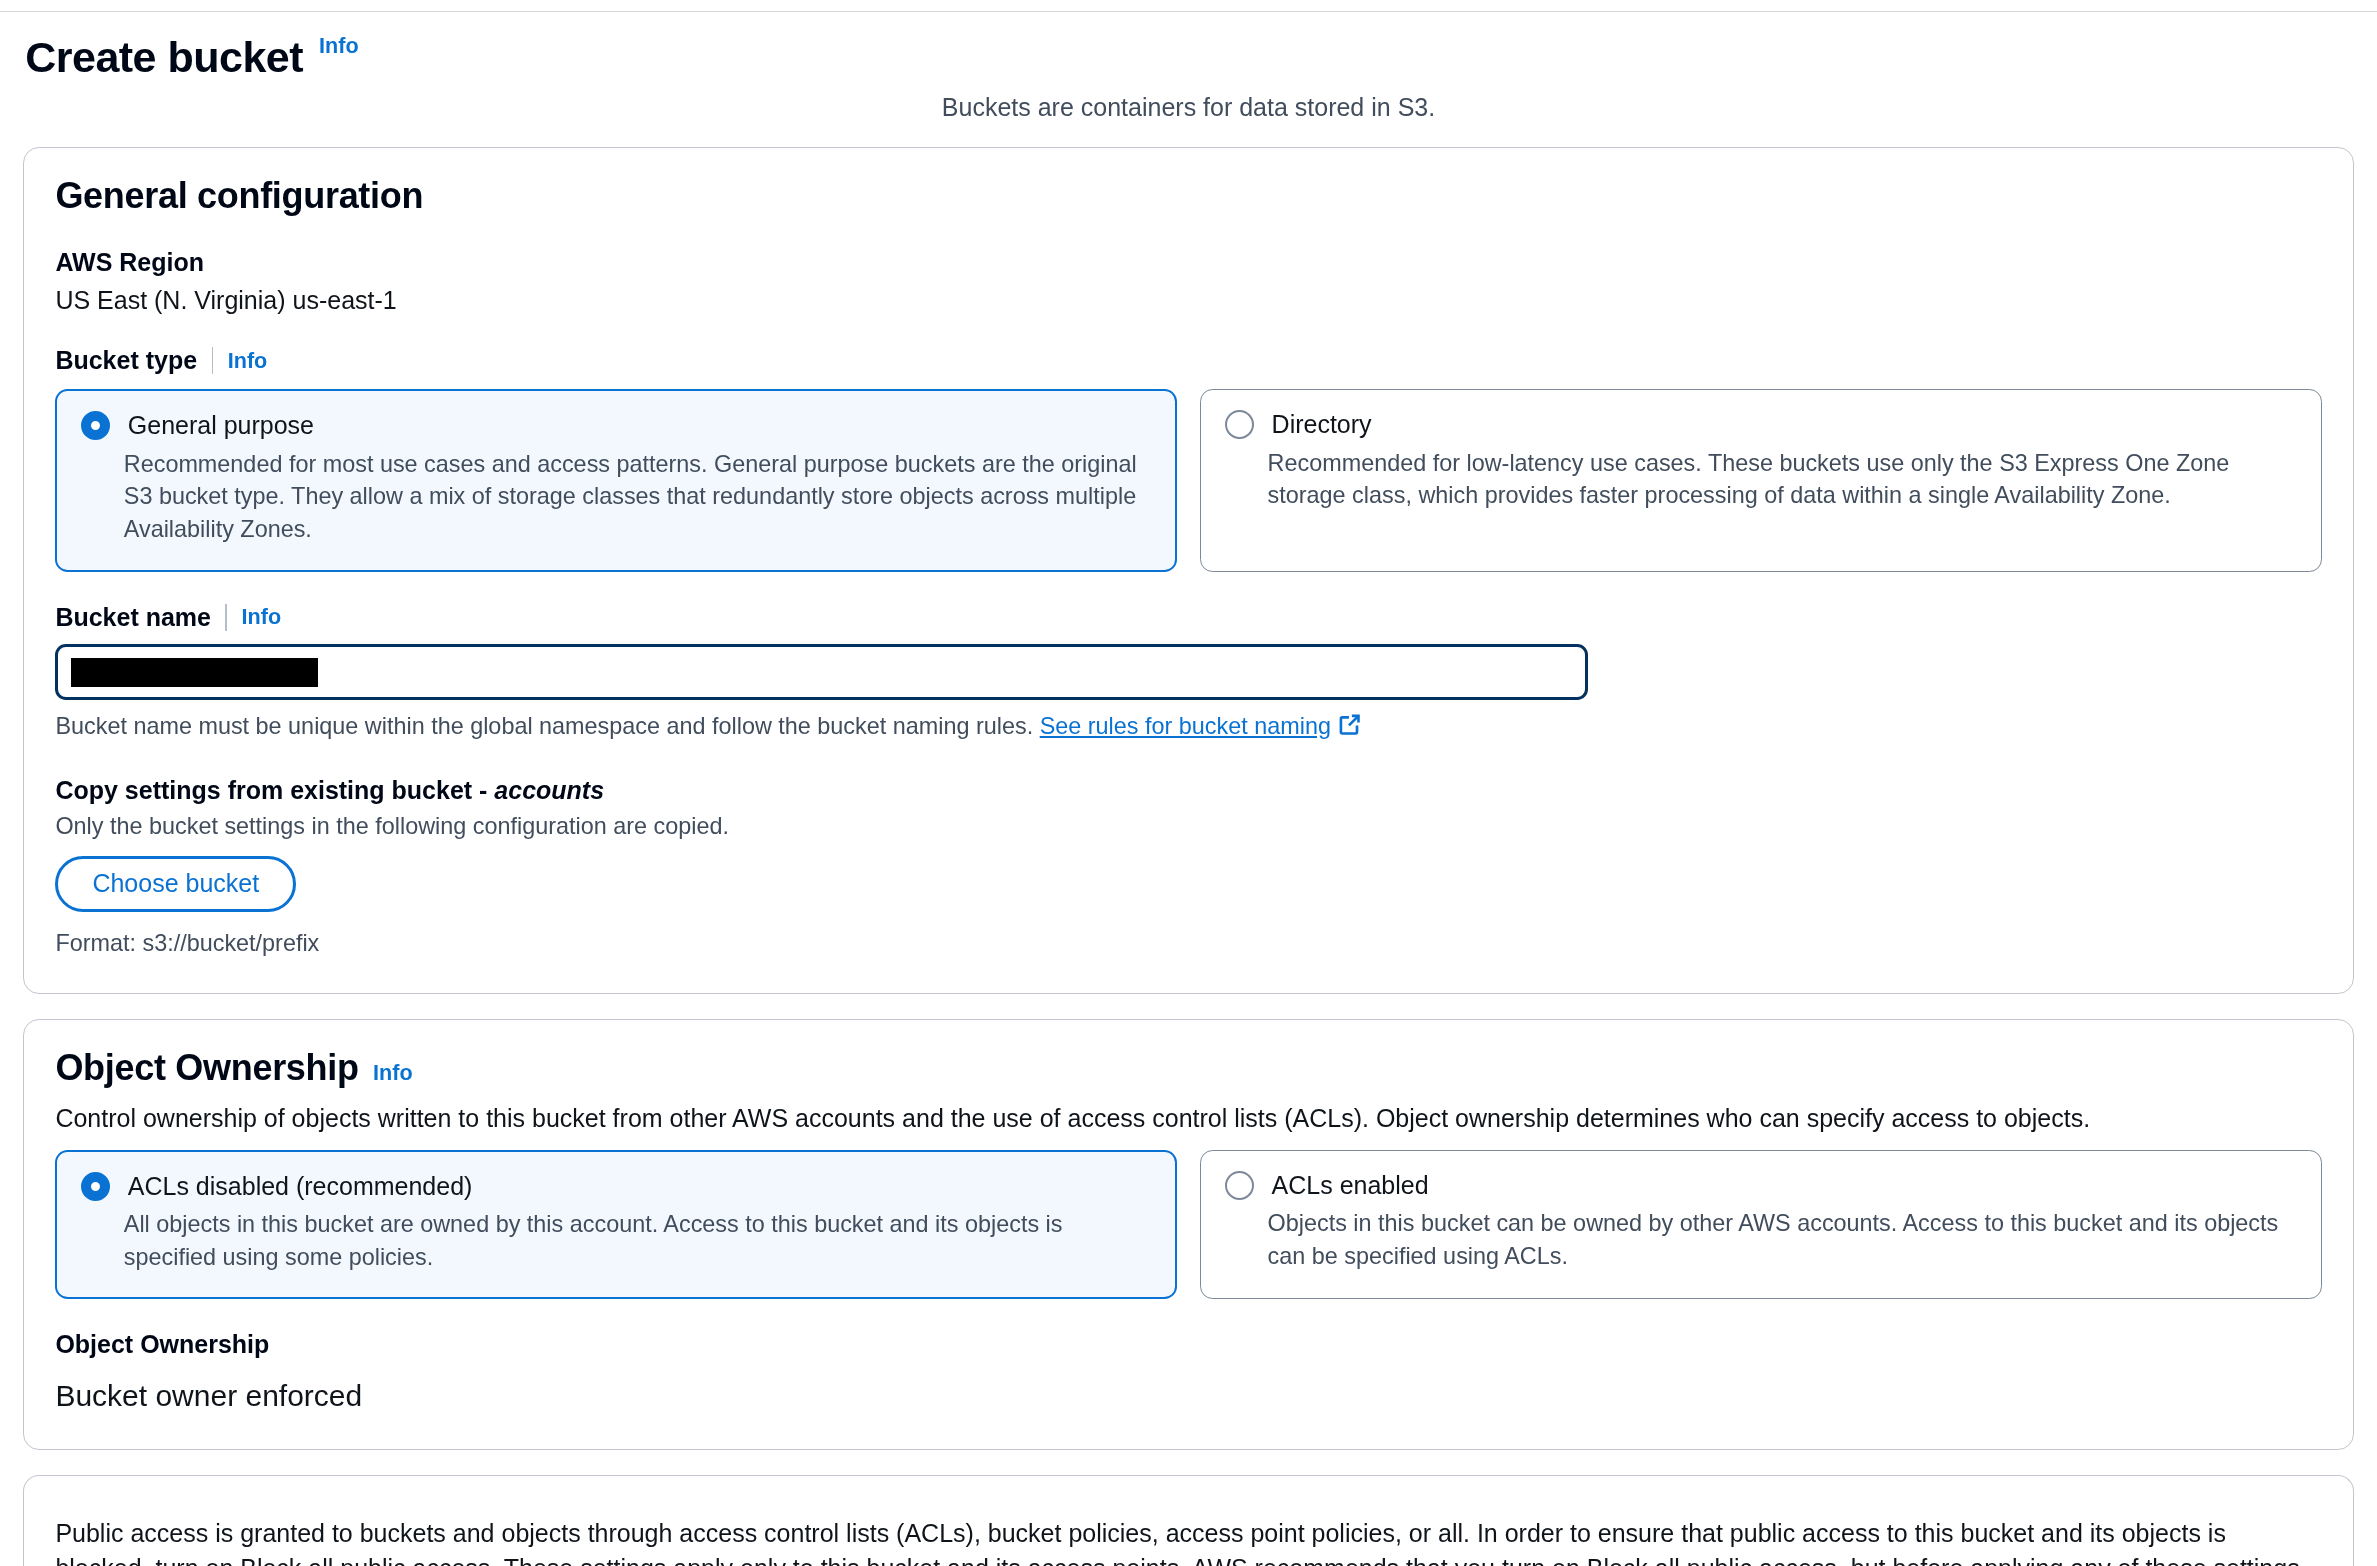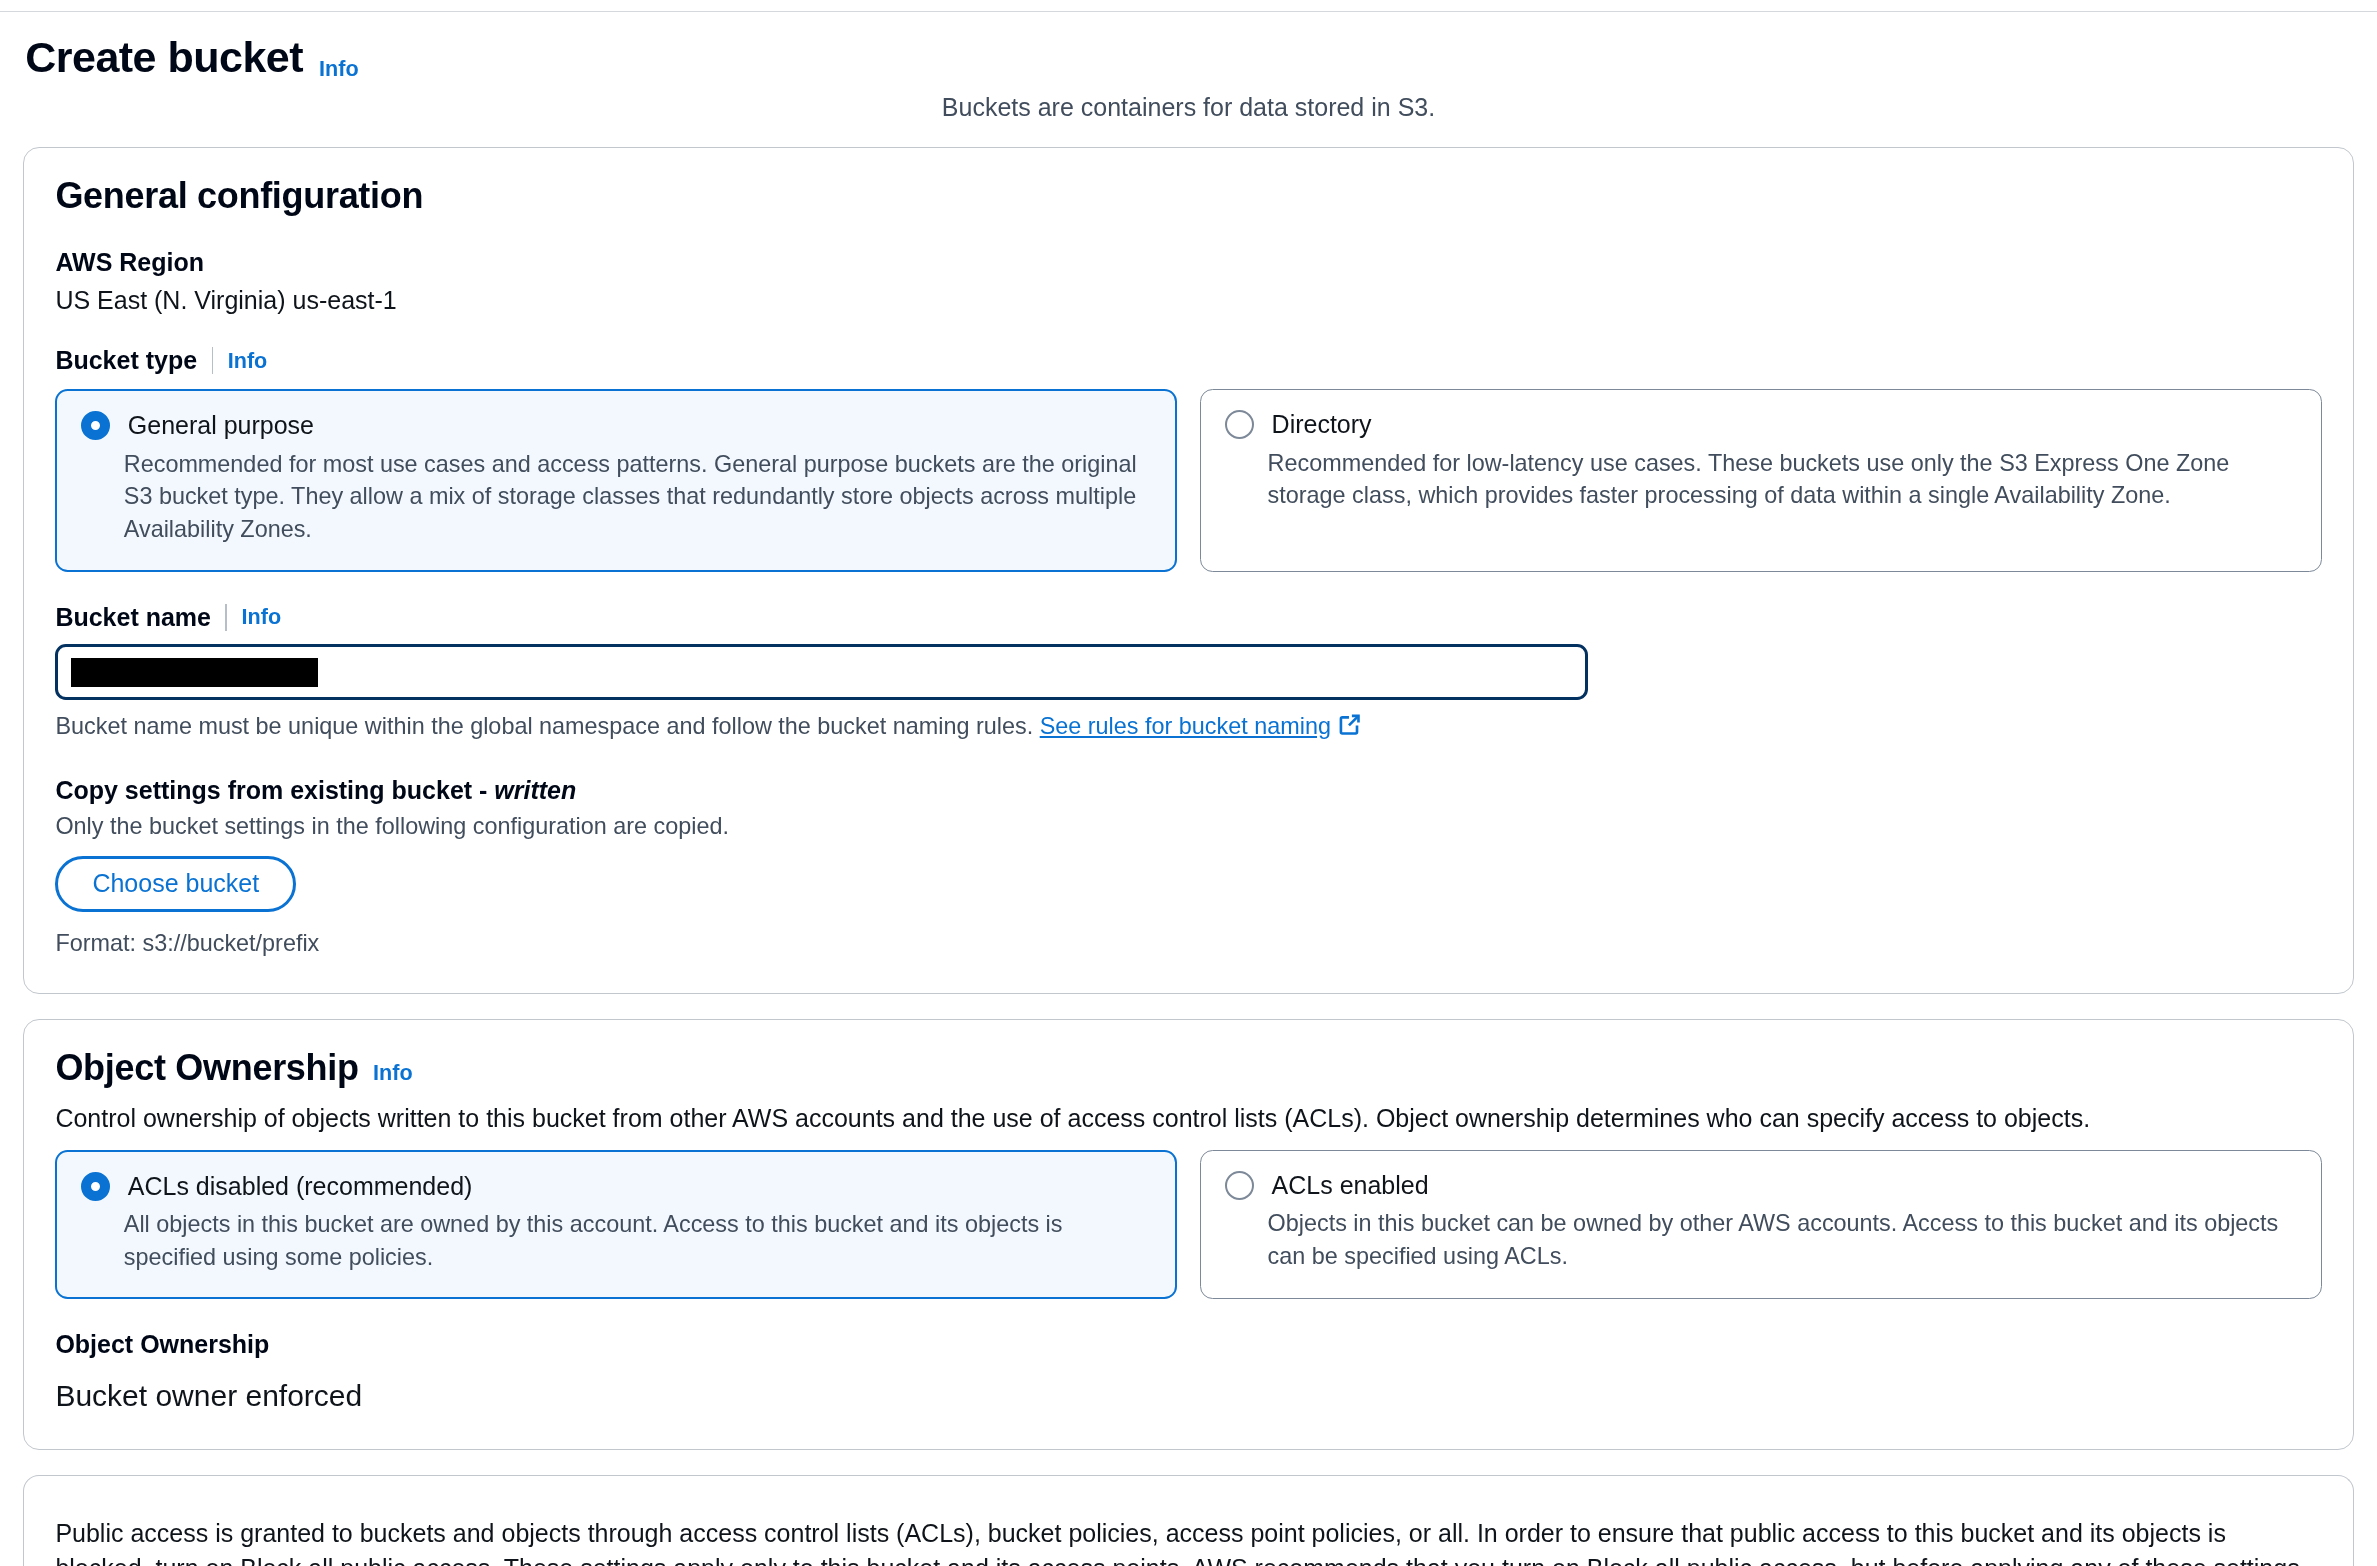--- a/index.html
+++ b/index.html
@@ -3,21 +3,21 @@
 <meta charset="utf-8">
 <style>
   * { margin:0; padding:0; box-sizing:border-box; }
   html,body { width:2377px; height:1567px; overflow:hidden; background:#fff;
     font-family:"Liberation Sans", sans-serif; color:#0f141a; }
   .topbar { height:11.7px; border-bottom:1.8px solid #d5d9de; }
   .page { padding:0 23.4px; }
 
   
   .page-header { padding:21.6px 1.8px 0 1.8px; }
-  .h1-row { display:flex; align-items:flex-end; gap:16px; }
+  .h1-row { display:flex; align-items:flex-start; gap:16px; }
   h1 { font-size:43px; font-weight:700; color:#000716; letter-spacing:-0.5px; }
   .info-link { color:#0972d3; font-size:21.6px; font-weight:700; text-decoration:none; cursor:pointer; }
   .subtitle { margin-top:10.8px; font-size:25px; color:#414d5c;text-align:center; }
 
   
   .card { margin-top:25px; background:#fff; border:1.8px solid #c1c7cd; border-radius:16px;
     padding:27px 31px 36px 31px; }
   .card.cut { border-bottom:none; border-bottom-left-radius:0; border-bottom-right-radius:0; height:558px; }
   h2 { font-size:36px; font-weight:700; color:#000716; letter-spacing:-0.3px; }
   .h2-row { display:flex; align-items:baseline; gap:14.4px; }
@@ -118,21 +118,21 @@
     </div>
     <div class="helper-line">
       <span>Bucket name must be unique within the global namespace and follow the bucket naming rules. </span><a class="rules-link">See rules for bucket naming</a><span class="ext-icon"><svg width="23.4" height="23.4" viewBox="0 0 16 16" fill="none" stroke="#0972d3" stroke-width="1.8">
             <path d="M13 8.5V13a1 1 0 0 1-1 1H3a1 1 0 0 1-1-1V4a1 1 0 0 1 1-1h4.5"></path>
             <path d="M9.5 2H14v4.5"></path>
             <path d="M14 2L7.5 8.5"></path>
           </svg></span>
     </div>
 
     <div class="copy-label">
-      <span>Copy settings from existing bucket - </span><span class="opt">written</span>
+      <span>Copy settings from existing bucket - </span><span class="opt">accounts</span>
     </div>
     <div class="copy-desc">Only the bucket settings in the following configuration are copied.</div>
     <button class="btn-secondary">Choose bucket</button>
     <div class="format-note">Format: s3://bucket/prefix</div>
   </div>
 
   <div class="card">
     <div class="h2-row">
       <h2>Object Ownership</h2>
       <a class="info-link">Info</a>

